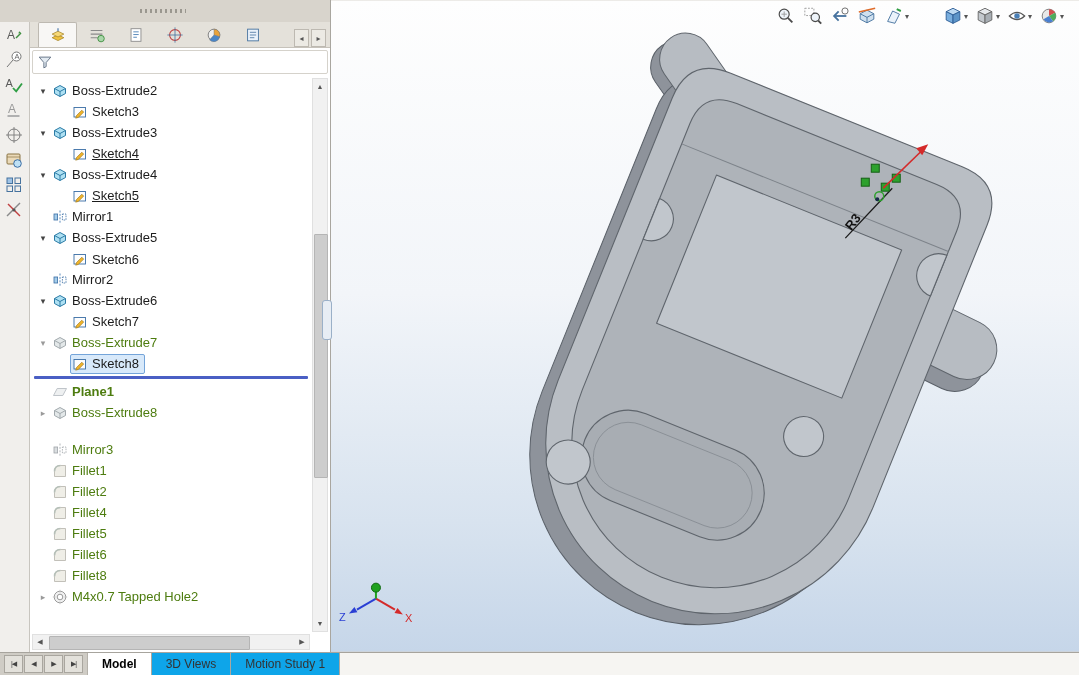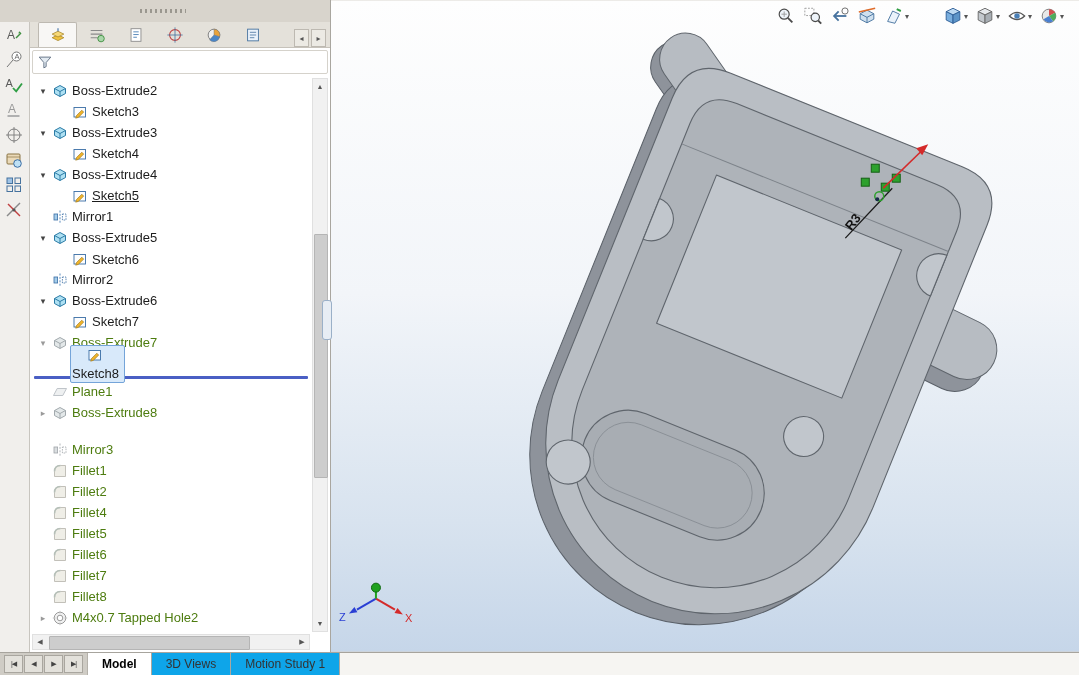--- a/index.html
+++ b/index.html
@@ -29,21 +29,21 @@
   .filter-bar{position:absolute;left:2px;top:2px;right:2px;height:24px;background:#fff;border:1px solid #d5d2cb;border-radius:2px;display:flex;align-items:center;padding:0 4px;box-sizing:border-box;}
   .funnel svg{width:16px;height:16px;display:block;}
 
   .tree{position:absolute;left:2px;top:30px;right:18px;bottom:20px;overflow:hidden;padding-top:2px;}
   .trow{display:flex;align-items:center;height:21px;color:#1c1c1c;white-space:nowrap;cursor:default;}
   .exp{width:14px;flex:none;font-size:9px;color:#444;text-align:center;}
   .gray .exp{color:#9a9a9a;}
   .ticon{width:17px;height:16px;flex:none;display:inline-flex;}
   .ticon svg{width:16px;height:16px;}
   .labelbox{display:inline-flex;align-items:center;gap:3px;padding:1px 5px 1px 1px;border:1px solid transparent;border-radius:2px;}
-  .labelbox.sel{background:#d8e9fa;border-color:#74a4d9;flex-direction:column;}
+  .labelbox.sel{background:#d8e9fa;border-color:#74a4d9;}
   .tlabel{font-size:13px;}
   .gray .tlabel{color:#4d7c0f;}
   .gray .ticon svg{filter:grayscale(85%) opacity(0.6);}
   .rollback{height:3px;background:#4a5fc4;margin:2px 4px 2px 2px;border-radius:1px;}
 
   
   .vscroll{position:absolute;top:30px;right:2px;width:16px;bottom:20px;background:#f1f1f1;border:1px solid #e0e0e0;box-sizing:border-box;}
   .sarrow{position:absolute;left:0;width:14px;height:15px;display:flex;align-items:center;justify-content:center;font-size:7px;color:#555;background:#f1f1f1;}
   .sarrow.up{top:0;} .sarrow.down{bottom:0;}
   .vthumb{position:absolute;left:1px;width:12px;top:28%;height:44%;background:#cdcdcd;border:1px solid #b5b5b5;border-radius:1px;}
@@ -219,21 +219,21 @@
             <span class="labelbox">
               <span class="ticon">
                 <svg viewBox="0 0 16 16">
                   <path d="M2.5 5.5 8 2.5l5.5 3v5L8 13.5l-5.5-3z" fill="#aee0f2" stroke="#2b7ba6"></path>
                   <path d="M2.5 5.5 8 8.5l5.5-3M8 8.5v5" fill="none" stroke="#2b7ba6"></path>
                 </svg>
               </span>
               <span class="tlabel">Boss-Extrude3</span>
             </span>
           </div>
-          <div class="trow" style="padding-left: 24px;">
+          <div class="trow" style="padding-left: 24px; text-decoration: underline;">
             <span class="exp"></span>
             <span class="labelbox">
               <span class="ticon">
                 <svg viewBox="0 0 16 16">
                   <rect x="2" y="3.5" width="11.5" height="9.5" fill="#fdfdfd" stroke="#3a6ea5" stroke-width="0.9"></rect>
                   <path d="M4.5 11.5 9.8 6.2l1.9 1.9-5.3 5.3-2.7.8z" fill="#efb32a" stroke="#96731c" stroke-width="0.6"></path>
                 </svg>
               </span>
               <span class="tlabel">Sketch4</span>
             </span>
@@ -354,21 +354,21 @@
               <span class="ticon">
                 <svg viewBox="0 0 16 16">
                   <rect x="2" y="3.5" width="11.5" height="9.5" fill="#fdfdfd" stroke="#3a6ea5" stroke-width="0.9"></rect>
                   <path d="M4.5 11.5 9.8 6.2l1.9 1.9-5.3 5.3-2.7.8z" fill="#efb32a" stroke="#96731c" stroke-width="0.6"></path>
                 </svg>
               </span>
               <span class="tlabel">Sketch8</span>
             </span>
           </div>
           <div class="rollback"></div>
-          <div class="trow gray" style="padding-left: 4px;">
+          <div class="trow gray" style="padding-left: 4px; font-weight: bold;">
             <span class="exp"></span>
             <span class="labelbox">
               <span class="ticon">
                 <svg viewBox="0 0 16 16">
                   <path d="M1.5 11.5 5.2 4.5h9.3L10.8 11.5z" fill="#d3e8f8" stroke="#5b9bd5" stroke-width="0.9"></path>
                 </svg>
               </span>
               <span class="tlabel">Plane1</span>
             </span>
           </div>
@@ -448,32 +448,20 @@
           <div class="trow gray" style="padding-left: 4px;">
             <span class="exp"></span>
             <span class="labelbox">
               <span class="ticon">
                 <svg viewBox="0 0 16 16">
                   <path d="M2.5 13.5V8.5q0-6 6-6h5v11z" fill="#f3e49c" stroke="#a38d39" stroke-width="0.9"></path>
                   <path d="M2.5 8.5q0-6 6-6" fill="none" stroke="#3fae5a" stroke-width="1.5"></path>
                 </svg>
               </span>
               <span class="tlabel">Fillet6</span>
-            </span>
-          </div>
-          <div class="trow gray" style="padding-left: 4px;">
-            <span class="exp"></span>
-            <span class="labelbox">
-              <span class="ticon">
-                <svg viewBox="0 0 16 16">
-                  <path d="M2.5 13.5V8.5q0-6 6-6h5v11z" fill="#f3e49c" stroke="#a38d39" stroke-width="0.9"></path>
-                  <path d="M2.5 8.5q0-6 6-6" fill="none" stroke="#3fae5a" stroke-width="1.5"></path>
-                </svg>
-              </span>
-              <span class="tlabel">Fillet7</span>
             </span>
           </div>
           <div class="trow gray" style="padding-left: 4px;">
             <span class="exp"></span>
             <span class="labelbox">
               <span class="ticon">
                 <svg viewBox="0 0 16 16">
                   <path d="M2.5 13.5V8.5q0-6 6-6h5v11z" fill="#f3e49c" stroke="#a38d39" stroke-width="0.9"></path>
                   <path d="M2.5 8.5q0-6 6-6" fill="none" stroke="#3fae5a" stroke-width="1.5"></path>
                 </svg>

